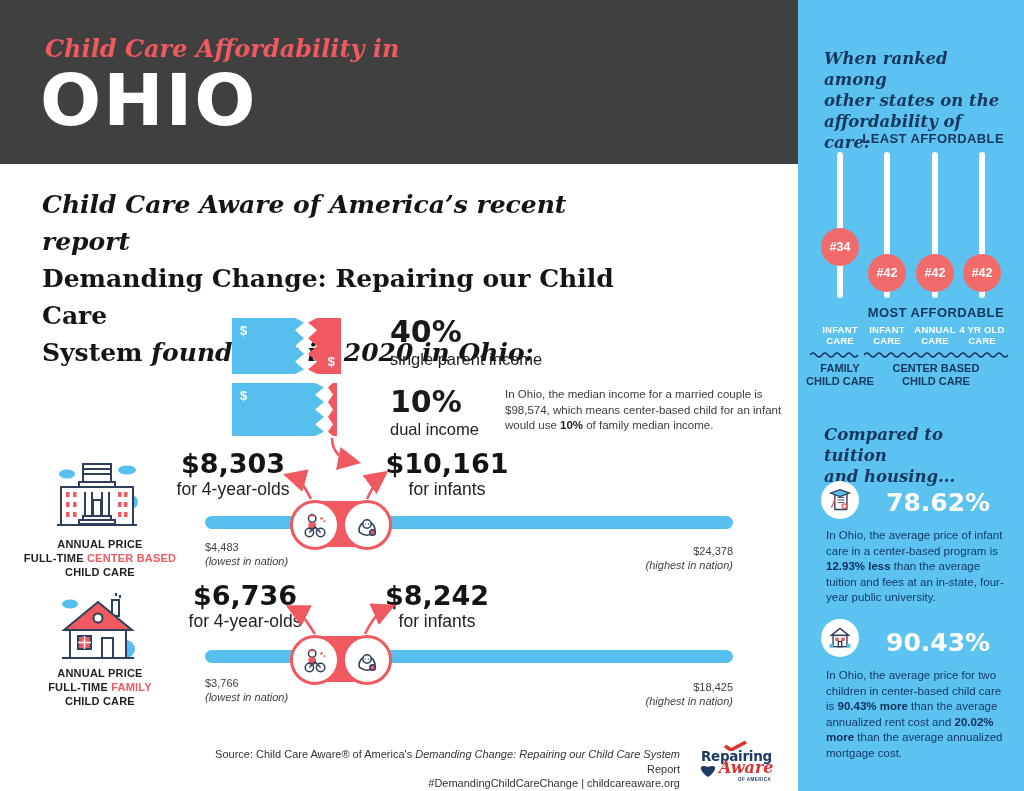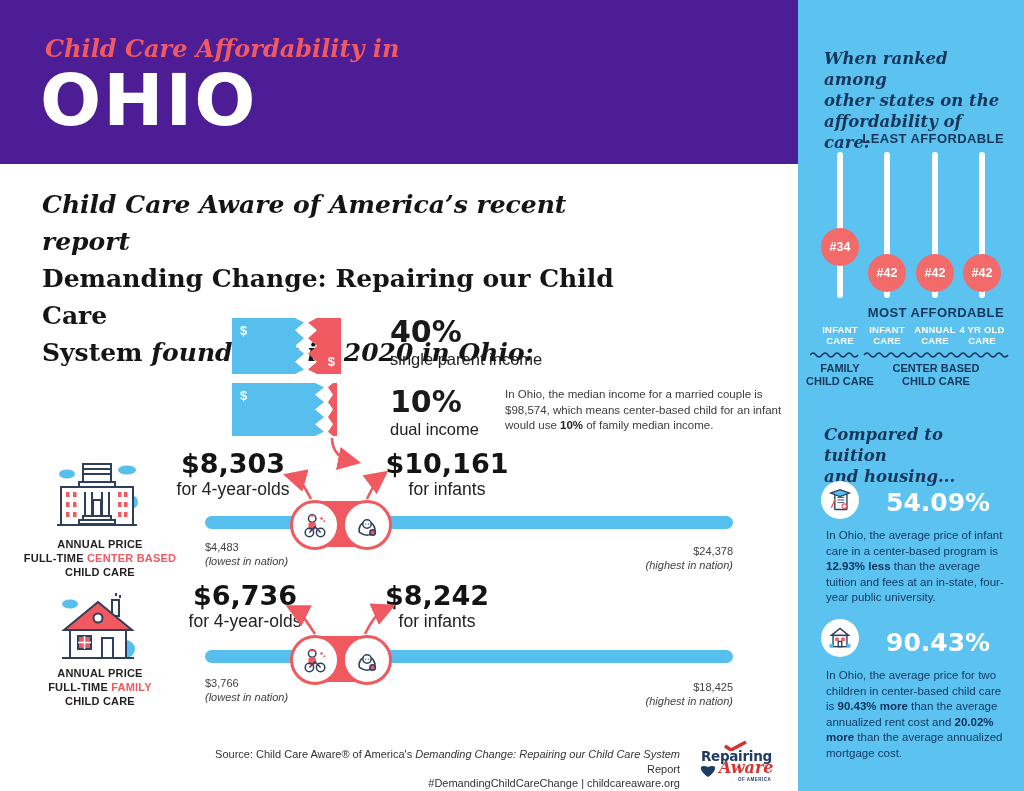--- a/index.html
+++ b/index.html
@@ -1,21 +1,21 @@
 <!DOCTYPE html>
 <html><head>
 <meta charset="utf-8">
 <style>
   html,body{margin:0;padding:0;background:#e8e8e8;}
   .page{position:relative;width:1024px;height:791px;background:#ffffff;overflow:hidden;
         font-family:"Liberation Sans",sans-serif;margin:0 auto;}
   .abs{position:absolute;}
 
   
-  .hd{position:absolute;left:0;top:0;width:927px;height:164px;background:#4c1d95;}
+  .hd{position:absolute;left:0;top:0;width:927px;height:164px;background:#404040;}
   .kicker{position:absolute;left:45px;top:34px;font-family:"DejaVu Serif",serif;
           font-style:italic;font-weight:bold;font-size:24px;color:#f0595f;}
   .state{position:absolute;left:40px;top:64px;font-family:"DejaVu Sans",sans-serif;
          font-weight:800;font-size:72px;line-height:72px;letter-spacing:2px;color:#ffffff;}
 
   
   .intro{position:absolute;left:42px;top:186px;width:620px;
          font-family:"DejaVu Serif",serif;font-size:25px;line-height:37px;color:#151515;font-weight:bold;}
   .it{font-style:italic;}
 
@@ -356,21 +356,21 @@
         <rect x="9" y="7" width="14" height="19" rx="1" fill="#ffffff" stroke="#2e3f5c" stroke-width="1.6"></rect>
         <line x1="12" y1="12" x2="20" y2="12" stroke="#2e3f5c" stroke-width="1"></line>
         <line x1="12" y1="15" x2="20" y2="15" stroke="#2e3f5c" stroke-width="1"></line>
         <line x1="12" y1="18" x2="20" y2="18" stroke="#2e3f5c" stroke-width="1"></line>
         <polygon points="4,7 15,3 26,7 15,11" fill="#56bfee" stroke="#2e3f5c" stroke-width="1.4"></polygon>
         <circle cx="20" cy="22" r="2.6" fill="none" stroke="#f0595f" stroke-width="1.4"></circle>
         <path d="M5 24 q3 -6 4 -10" stroke="#f0595f" stroke-width="1.6" fill="none"></path>
       </svg>
     </div>
 
-    <div class="cmp-pct" style="left:88px;top:488px;">54.09%</div>
+    <div class="cmp-pct" style="left:88px;top:488px;">78.62%</div>
     <p class="sb-p" style="top:528px;margin:0;"><span>In Ohio, the average price of infant care in a center-based program is </span><b>12.93% less</b><span> than the average tuition and fees at an in-state, four-year public university.</span></p>
 
     <div class="cmp-circle" style="left:23px;top:619px;">
       <svg width="26" height="26" viewBox="0 0 30 30" fill="none" stroke="#2e3f5c" stroke-width="1.6">
         <polygon points="5,12 15,4 25,12" fill="#ffffff"></polygon>
         <rect x="7" y="12" width="16" height="13" fill="#ffffff"></rect>
         <rect x="9.5" y="14.5" width="4" height="4" fill="#f0595f" stroke="none"></rect>
         <rect x="16.5" y="14.5" width="4" height="4" fill="#f0595f" stroke="none"></rect>
         <rect x="13" y="19" width="4" height="6" fill="#ffffff"></rect>
         <circle cx="5" cy="24" r="2.5" fill="#56bfee" stroke="none"></circle>

